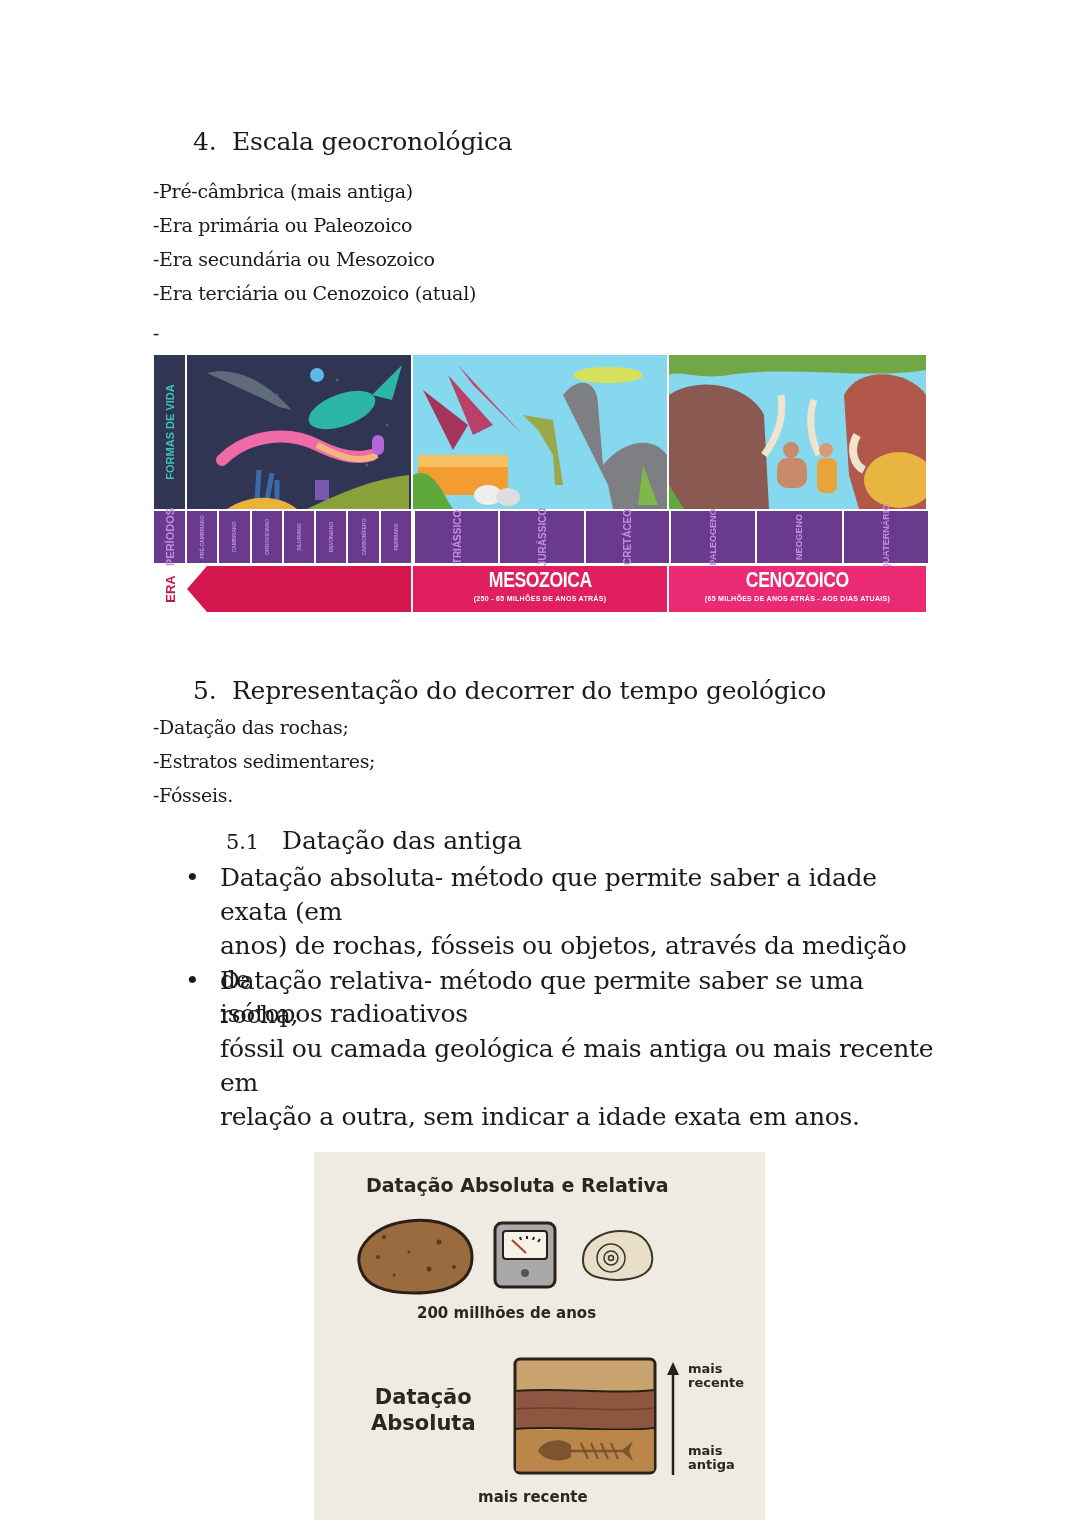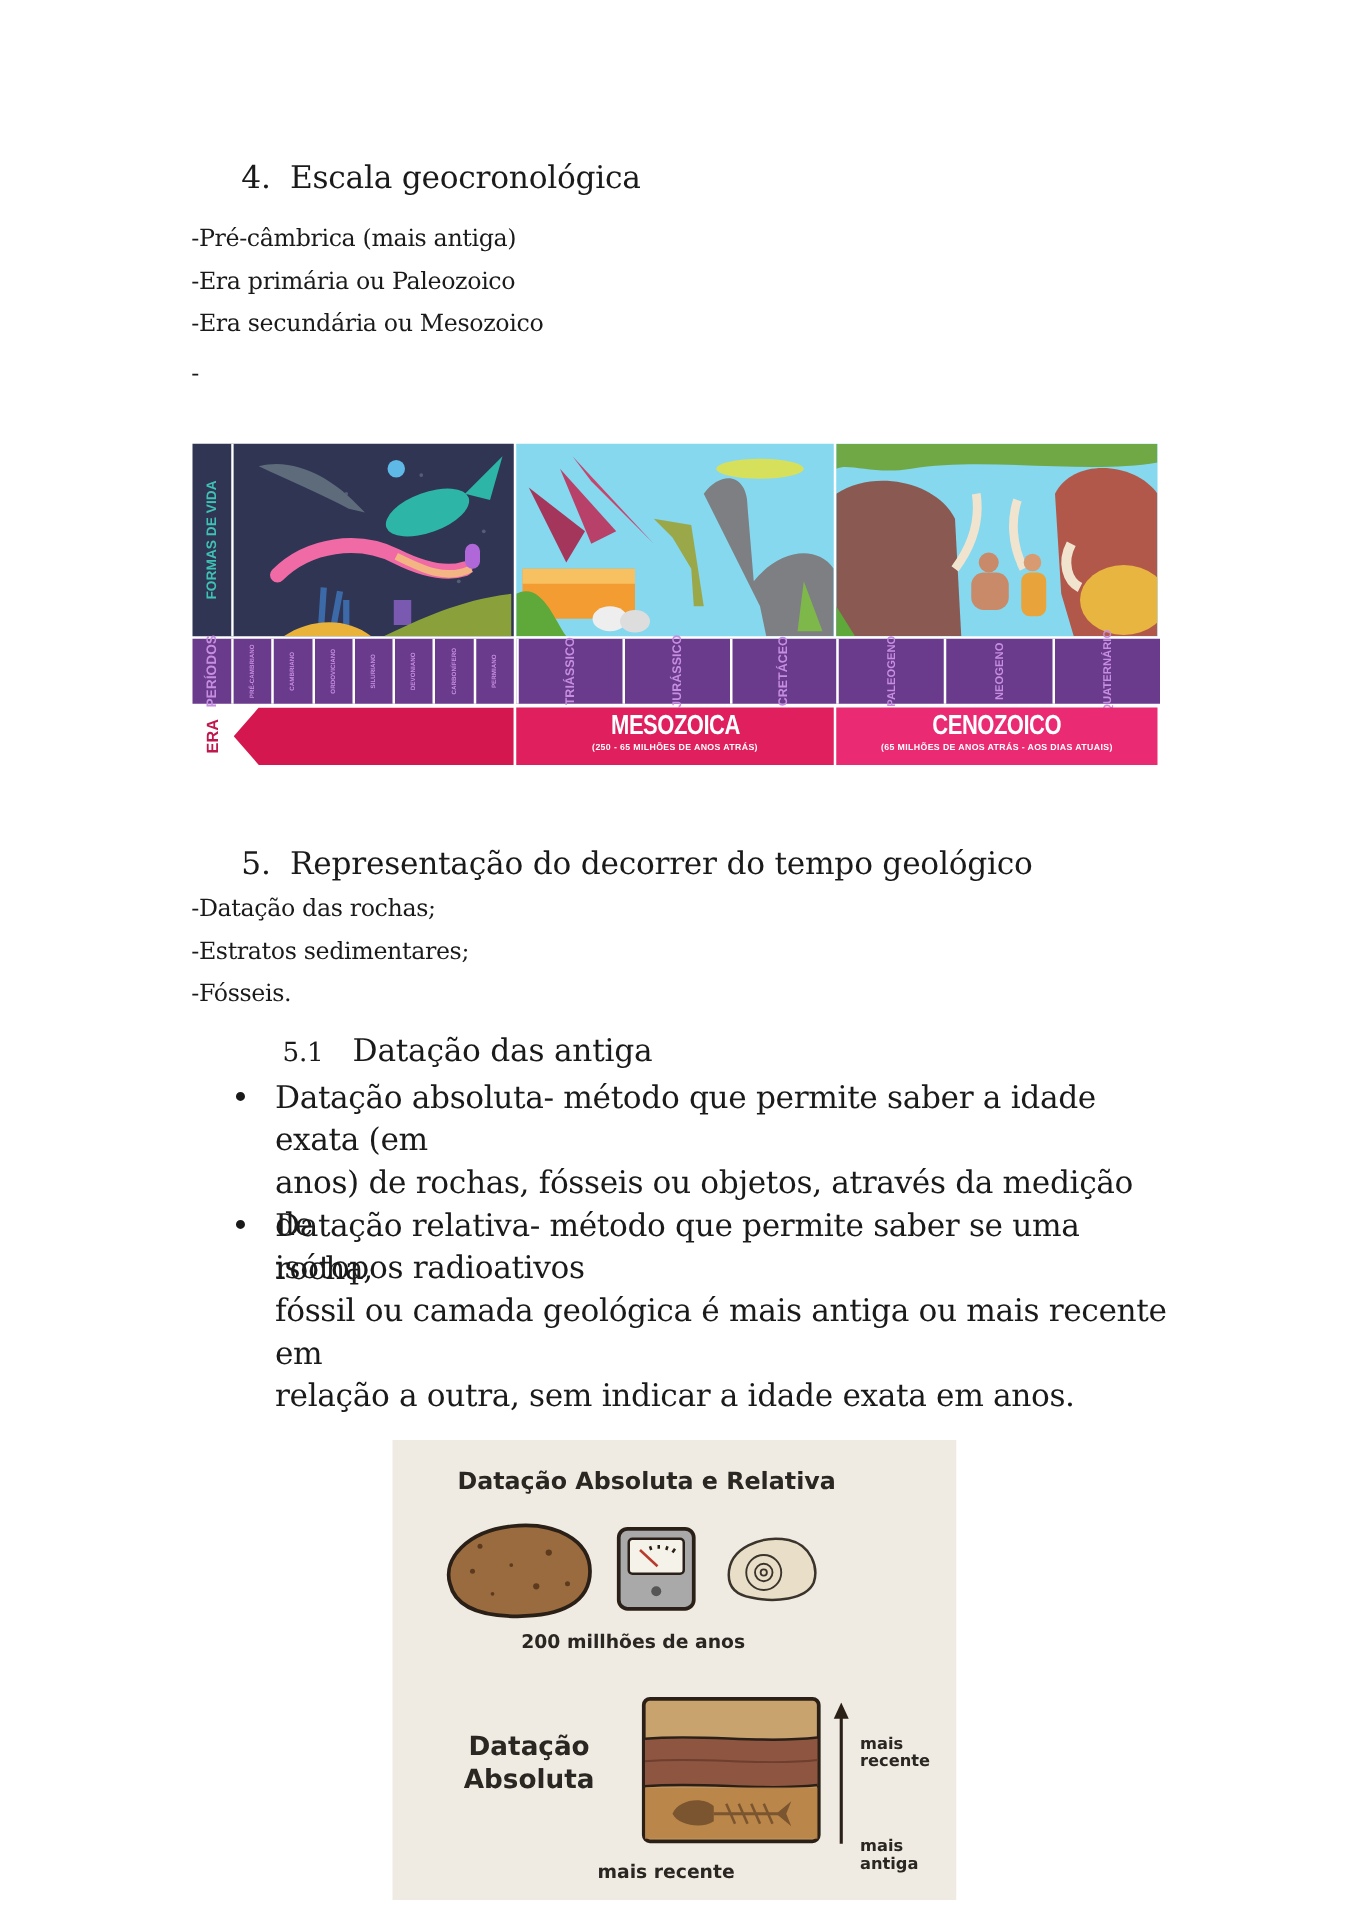--- a/index.html
+++ b/index.html
@@ -26,33 +26,34 @@
     .era { position: absolute; top: 211px; height: 46px; color: #fff; text-align: center; font-family: "Liberation Sans", sans-serif; }
     .era .name { font-size: 22px; font-weight: bold; line-height: 28px; letter-spacing: -0.5px; transform: scaleX(0.8); display: inline-block; }
     .era .range { font-size: 8px; font-weight: bold; line-height: 10px; letter-spacing: 0.3px; }
 
     
     .df { position: absolute; left: 314px; top: 1152px; width: 451px; height: 368px; background: #efebe2; font-family: "DejaVu Sans", "Liberation Sans", sans-serif; color: #2a2622; }
     .df .title { position: absolute; left: 52px; top: 22px; font-size: 19px; font-weight: bold; white-space: nowrap; }
     .df .sub { position: absolute; left: 103px; top: 152px; font-size: 15px; font-weight: bold; white-space: nowrap; }
     .df .lbl2 { position: absolute; left: 57px; top: 232px; font-size: 21px; font-weight: bold; line-height: 26px; text-align: center; }
     .df .bottom { position: absolute; left: 164px; top: 336px; font-size: 15px; font-weight: bold; white-space: nowrap; }
-    .df .rt { position: absolute; left: 374px; font-size: 13px; font-weight: bold; line-height: 14px; margin-top: 27px; }
+    .df .rt { position: absolute; left: 374px; font-size: 13px; font-weight: bold; line-height: 14px; }
   </style>
 </head>
 <body>
 
 <div class="abs h" style="left:193px; top:127px;">
   <span>4.</span>&nbsp;
   <span>Escala geocronológica</span>
 </div>
 <div class="abs" style="left:153px; top:174px;">
   <div class="line">-Pré-câmbrica (mais antiga)</div>
   <div class="line">-Era primária ou Paleozoico</div>
   <div class="line">-Era secundária ou Mesozoico</div>
+  <div class="line">-Era terciária ou Cenozoico (atual)</div>
   <div class="line" style="margin-top:6px;">-</div>
 </div>
 
 <div class="tl">
 
   <div class="tl-side" style="top:0; height:154px; background:#2f3553; border-right:2px solid #fff;">
     <span class="vlabel" style="color:#3fc1b5;">FORMAS DE VIDA</span>
   </div>
   <div class="tl-side" style="top:156px; height:52px; background:#6a3a8c; border-right:2px solid #fff;">
     <span class="vlabel" style="color:#c68ee0;">PERÍODOS</span>

